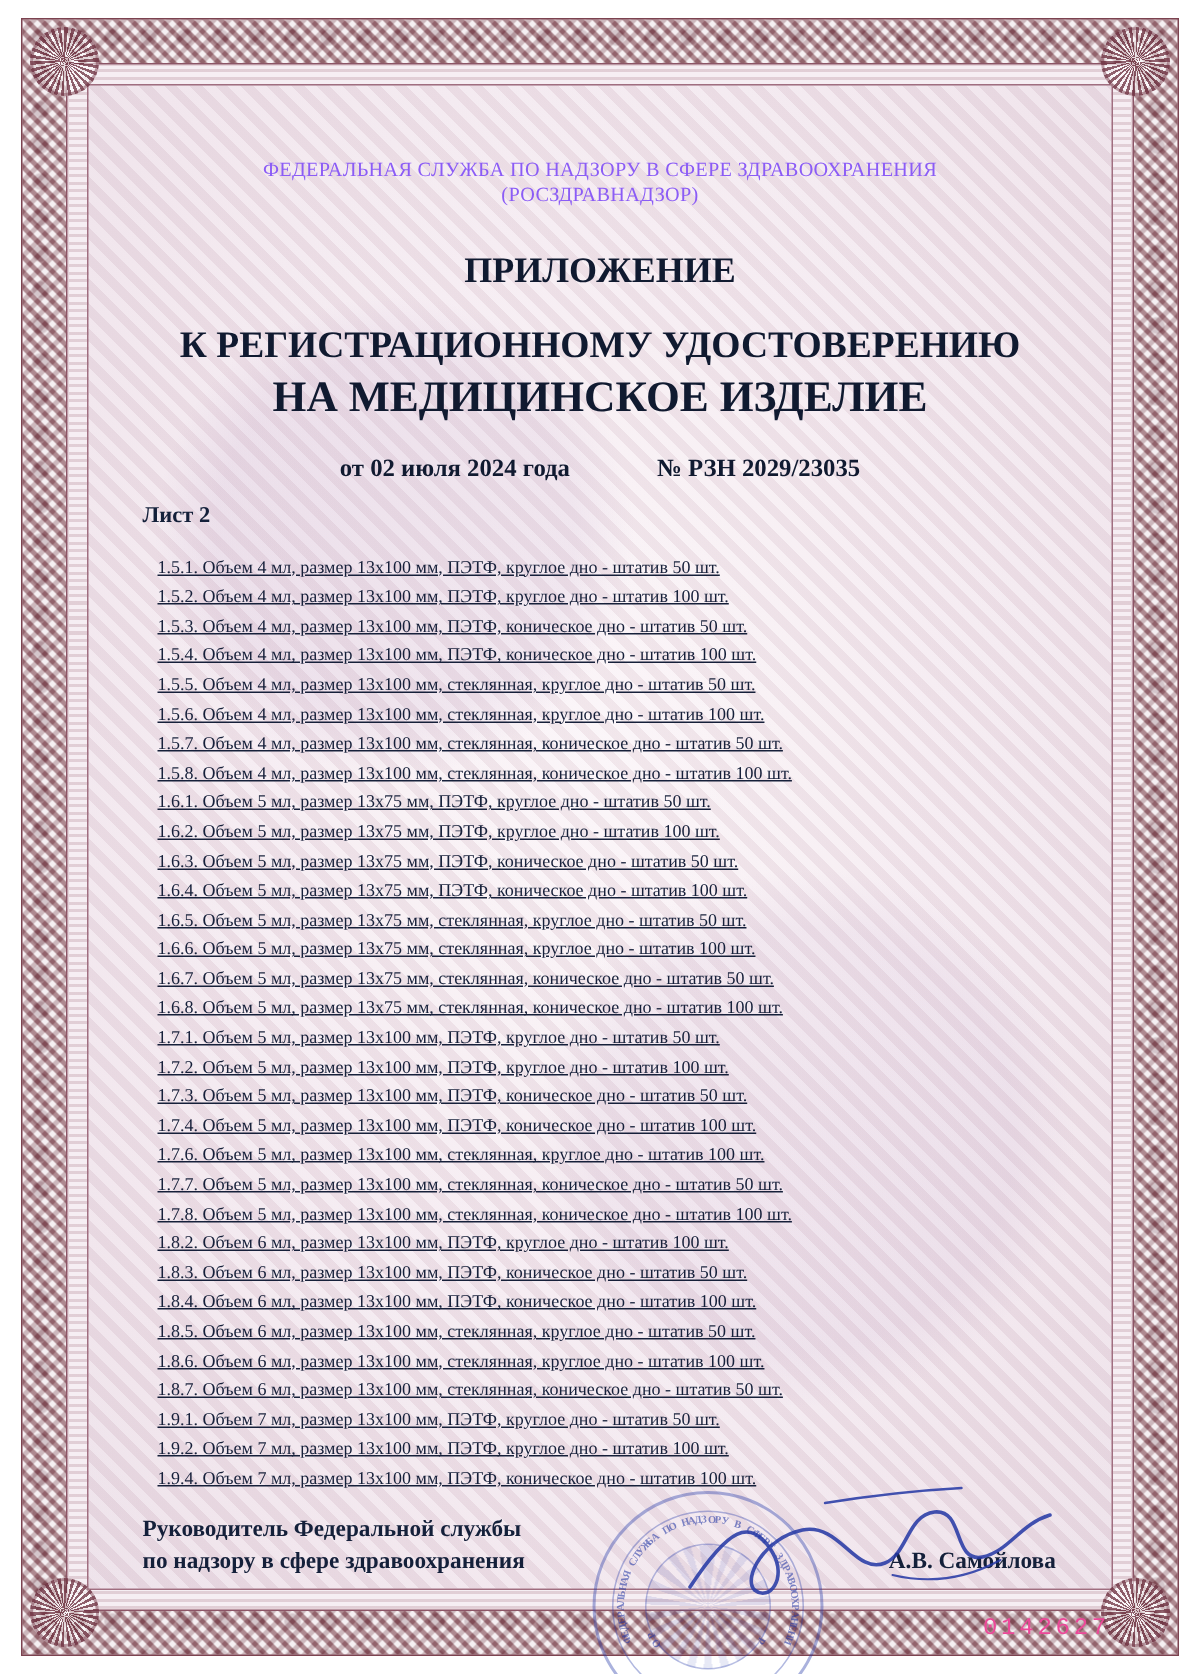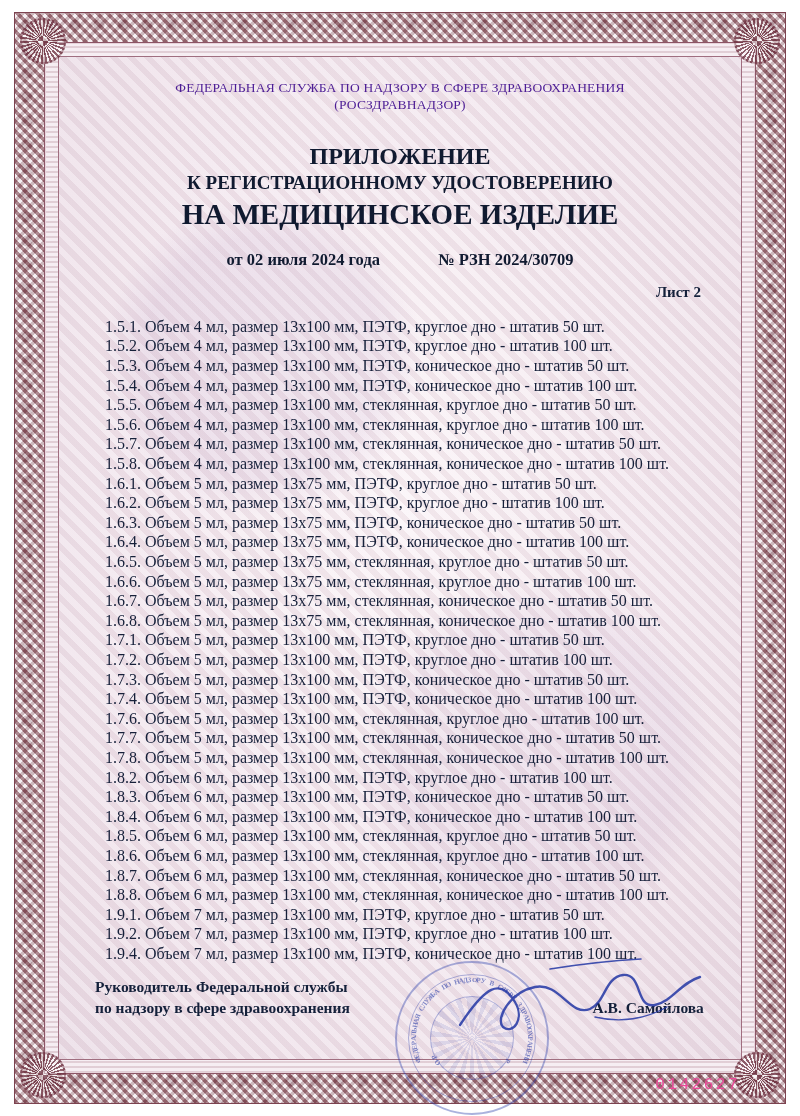--- a/index.html
+++ b/index.html
@@ -86,60 +86,61 @@
     left: 95px;
     top: 80px;
     width: 610px;
     color: #14203a;
   }
   .agency {
     text-align: center;
     font-size: 13.5px;
     letter-spacing: 0.2px;
     line-height: 1.25;
-    color: #4c1d95;
+    color: #8b5cf6;
+    margin-top: 25px;
   }
   .agency div { white-space: nowrap; }
   .title {
     text-align: center;
     margin-top: 27px;
     font-weight: bold;
     font-size: 24px;
     line-height: 1.28;
     color: #101a30;
   }
-  .title .l2 { font-size: 19px; }
+  .title .l2 { font-size: 25px; margin-top: 19px; }
   .title .l3 { font-size: 29px; }
   .meta {
     margin-top: 17px;
     display: flex;
     justify-content: center;
     gap: 58px;
     font-size: 16.5px;
     font-weight: bold;
     color: #101a30;
   }
   .meta .label { font-weight: bold; }
   .sheet {
     margin-top: 14px;
-    text-align: right;
     font-size: 15px;
     font-weight: bold;
     padding-right: 4px;
   }
 
   .list {
     margin-top: 16px;
     padding-left: 10px;
   }
   .list-item {
-    font-size: 16px;
+    font-size: 12px;
     line-height: 19.6px;
     white-space: nowrap;
     color: #16203a;
+    text-decoration: underline;
   }
 
   .signature {
     margin-top: 14px;
     position: relative;
     font-size: 15.5px;
     font-weight: bold;
     line-height: 1.35;
   }
   .signature .role {
@@ -246,21 +247,21 @@
       <div class="l3">НА МЕДИЦИНСКОЕ ИЗДЕЛИЕ</div>
     </div>
 
     <div class="meta">
       <div>
         <span class="label">от</span>
         <span>02 июля 2024 года</span>
       </div>
       <div>
         <span class="label">№</span>
-        <span>РЗН 2024/30709</span>
+        <span>РЗН 2029/23035</span>
       </div>
     </div>
 
     <div class="sheet">
       <span>Лист</span>
       <span>2</span>
     </div>
 
     <div class="list" id="items-list">
         <div class="list-item">1.5.1. Объем 4 мл, размер 13х100 мм, ПЭТФ, круглое дно - штатив 50 шт.</div>
@@ -285,21 +286,20 @@
         <div class="list-item">1.7.4. Объем 5 мл, размер 13х100 мм, ПЭТФ, коническое дно - штатив 100 шт.</div>
         <div class="list-item">1.7.6. Объем 5 мл, размер 13х100 мм, стеклянная, круглое дно - штатив 100 шт.</div>
         <div class="list-item">1.7.7. Объем 5 мл, размер 13х100 мм, стеклянная, коническое дно - штатив 50 шт.</div>
         <div class="list-item">1.7.8. Объем 5 мл, размер 13х100 мм, стеклянная, коническое дно - штатив 100 шт.</div>
         <div class="list-item">1.8.2. Объем 6 мл, размер 13х100 мм, ПЭТФ, круглое дно - штатив 100 шт.</div>
         <div class="list-item">1.8.3. Объем 6 мл, размер 13х100 мм, ПЭТФ, коническое дно - штатив 50 шт.</div>
         <div class="list-item">1.8.4. Объем 6 мл, размер 13х100 мм, ПЭТФ, коническое дно - штатив 100 шт.</div>
         <div class="list-item">1.8.5. Объем 6 мл, размер 13х100 мм, стеклянная, круглое дно - штатив 50 шт.</div>
         <div class="list-item">1.8.6. Объем 6 мл, размер 13х100 мм, стеклянная, круглое дно - штатив 100 шт.</div>
         <div class="list-item">1.8.7. Объем 6 мл, размер 13х100 мм, стеклянная, коническое дно - штатив 50 шт.</div>
-        <div class="list-item">1.8.8. Объем 6 мл, размер 13х100 мм, стеклянная, коническое дно - штатив 100 шт.</div>
         <div class="list-item">1.9.1. Объем 7 мл, размер 13х100 мм, ПЭТФ, круглое дно - штатив 50 шт.</div>
         <div class="list-item">1.9.2. Объем 7 мл, размер 13х100 мм, ПЭТФ, круглое дно - штатив 100 шт.</div>
         <div class="list-item">1.9.4. Объем 7 мл, размер 13х100 мм, ПЭТФ, коническое дно - штатив 100 шт.</div>
       </div>
 
     <div class="signature">
       <div class="stamp">
         <div class="stamp-text">
             <span style="transform: rotate(-115deg) translate(0px, -62px);">Ф</span>
             <span style="transform: rotate(-110.577deg) translate(0px, -62px);">Е</span>

